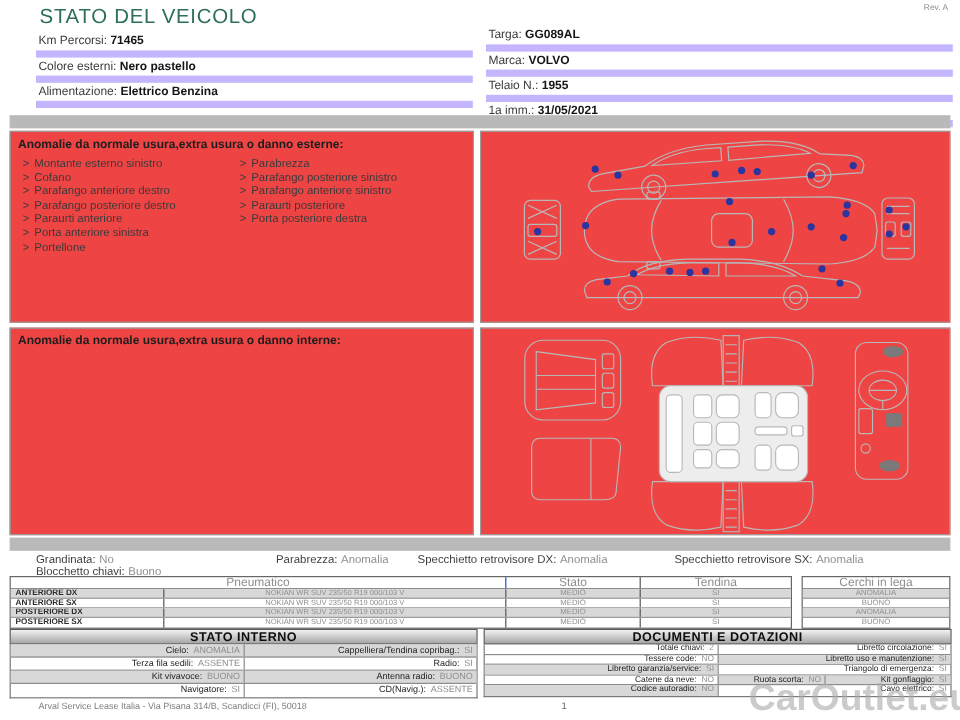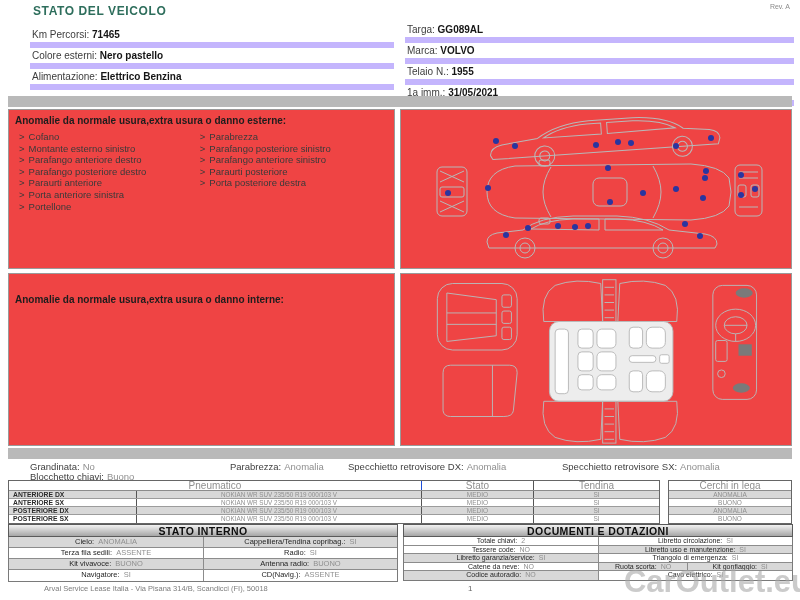--- a/index.html
+++ b/index.html
@@ -1,35 +1,35 @@
 <!DOCTYPE html>
 <html><head>
 <meta charset="utf-8">
 <style>
   *{margin:0;padding:0;box-sizing:border-box}
   html,body{width:800px;height:600px;background:#fff}
   body{font-family:"Liberation Sans",sans-serif;-webkit-font-smoothing:antialiased}
   .page{position:relative;width:800px;height:600px;background:#fff;overflow:hidden}
 
   
-  .title{position:absolute;left:33px;top:4px;font-size:12px;font-weight:bold;color:#2e6e5c;letter-spacing:.6px}
+  .title{position:absolute;left:33px;top:4px;font-size:17px;font-weight:normal;color:#2e6e5c;letter-spacing:.6px}
   .rev{position:absolute;right:10px;top:3px;font-size:7px;color:#8a8a8a}
   .info-left{position:absolute;left:30px;top:27px;width:364px}
   .info-right{position:absolute;left:405px;top:22px;width:389px}
   .irow{border-bottom:6px solid #c4b5fd;padding:2px 2px 1px 2px;font-size:10px;color:#3c3c3c;line-height:12px}
   .irow .val{font-weight:bold;color:#151515}
 
   .band{position:absolute;left:8px;width:784px;height:11px;background:#b9b9b9}
   .band1{top:96px}.band2{top:448px}
 
   
   .bx{position:absolute;border:1px solid #9a9a9a;background:#ef4444}
   .bx-ext{left:8px;top:109px;width:387px;height:160px;padding:5px 6px}
   .bx-extd{left:400px;top:109px;width:392px;height:160px}
-  .bx-int{left:8px;top:273px;width:387px;height:173px;padding:20px 6px}
+  .bx-int{left:8px;top:273px;width:387px;height:173px;padding:5px 6px}
   .bx-intd{left:400px;top:273px;width:392px;height:173px}
   .btitle{font-size:10px;font-weight:bold;color:#1d1d1d;margin-bottom:5px}
   .acols{display:flex;margin-left:4px}
   .acol1{width:49%}.acol2{width:51%}
   .aitem{font-size:9.5px;color:#3a3a3a;line-height:11.6px;white-space:nowrap}
   .mk{margin-right:4px}
   .extsvg,.intsvg{width:100%;height:100%;display:block}
 
   
   .sitem{position:absolute;font-size:9.5px;color:#3f3f3f;white-space:nowrap}
@@ -56,30 +56,30 @@
 
   
   .btable{position:absolute;top:524px;width:390px}
   .bt-left{left:8px}.bt-right{left:403px}
   .thead{height:13px;background:linear-gradient(#f2f2f2,#a6a6a6);border:1px solid #5a5a5a;font-size:10.5px;font-weight:bold;color:#0d0d0d;text-align:center;line-height:12px;letter-spacing:.4px}
   .tbody{border:1px solid #7a7a7a;border-top:none}
   .brow{display:flex;border-bottom:1px solid #8c8c8c}
   .brow:last-child{border-bottom:none}
   .si .brow{height:11px}
   .dc .brow{height:8.6px}
-  .bcell{display:flex;justify-content:center;padding:0 3px;overflow:hidden;white-space:nowrap}
+  .bcell{display:flex;justify-content:flex-end;padding:0 3px;overflow:hidden;white-space:nowrap}
   .si .bcell{width:50%;font-size:7.5px;line-height:10.5px}
   .dc .bcell{width:50%;font-size:7px;line-height:8.4px}
   .bcell + .bcell{border-left:1px solid #8c8c8c}
   .dc .bc-q1{width:50%}.dc .bc-q2{width:23%}.dc .bc-q3{width:27%}
   .blab{color:#1f1f1f}
   .bval{color:#8f8f8f;margin-left:4px}
 
   
-  .foot{position:absolute;left:44px;top:584px;font-size:7.5px;color:#7d7d7d}
+  .foot{position:absolute;left:32px;top:584px;font-size:7.5px;color:#7d7d7d}
   .pagenum{position:absolute;left:468px;top:584px;font-size:8px;color:#666}
   .wm{position:absolute;right:-10px;top:564px;font-size:31px;font-weight:bold;color:rgba(168,168,168,.6);letter-spacing:0;white-space:nowrap;z-index:6}
 </style>
 </head>
 <body>
 
 <div class="page">
 
   <div class="title">STATO DEL VEICOLO</div>
   <div class="rev">Rev. A</div>
@@ -96,22 +96,22 @@
     <div class="irow"><span class="lab">Telaio N.:</span> <span class="val">1955</span></div>
     <div class="irow"><span class="lab">1a imm.:</span> <span class="val">31/05/2021</span></div>
   </div>
 
   <div class="band band1"></div>
 
   <div class="bx bx-ext">
     <div class="btitle">Anomalie da normale usura,extra usura o danno esterne:</div>
     <div class="acols">
       <div class="acol1">
+        <div class="aitem"><span class="mk">&gt;</span><span>Montante esterno sinistro</span></div>
         <div class="aitem"><span class="mk">&gt;</span><span>Cofano</span></div>
-        <div class="aitem"><span class="mk">&gt;</span><span>Montante esterno sinistro</span></div>
         <div class="aitem"><span class="mk">&gt;</span><span>Parafango anteriore destro</span></div>
         <div class="aitem"><span class="mk">&gt;</span><span>Parafango posteriore destro</span></div>
         <div class="aitem"><span class="mk">&gt;</span><span>Paraurti anteriore</span></div>
         <div class="aitem"><span class="mk">&gt;</span><span>Porta anteriore sinistra</span></div>
         <div class="aitem"><span class="mk">&gt;</span><span>Portellone</span></div>
       </div>
       <div class="acol2">
         <div class="aitem"><span class="mk">&gt;</span><span>Parabrezza</span></div>
         <div class="aitem"><span class="mk">&gt;</span><span>Parafango posteriore sinistro</span></div>
         <div class="aitem"><span class="mk">&gt;</span><span>Parafango anteriore sinistro</span></div>

